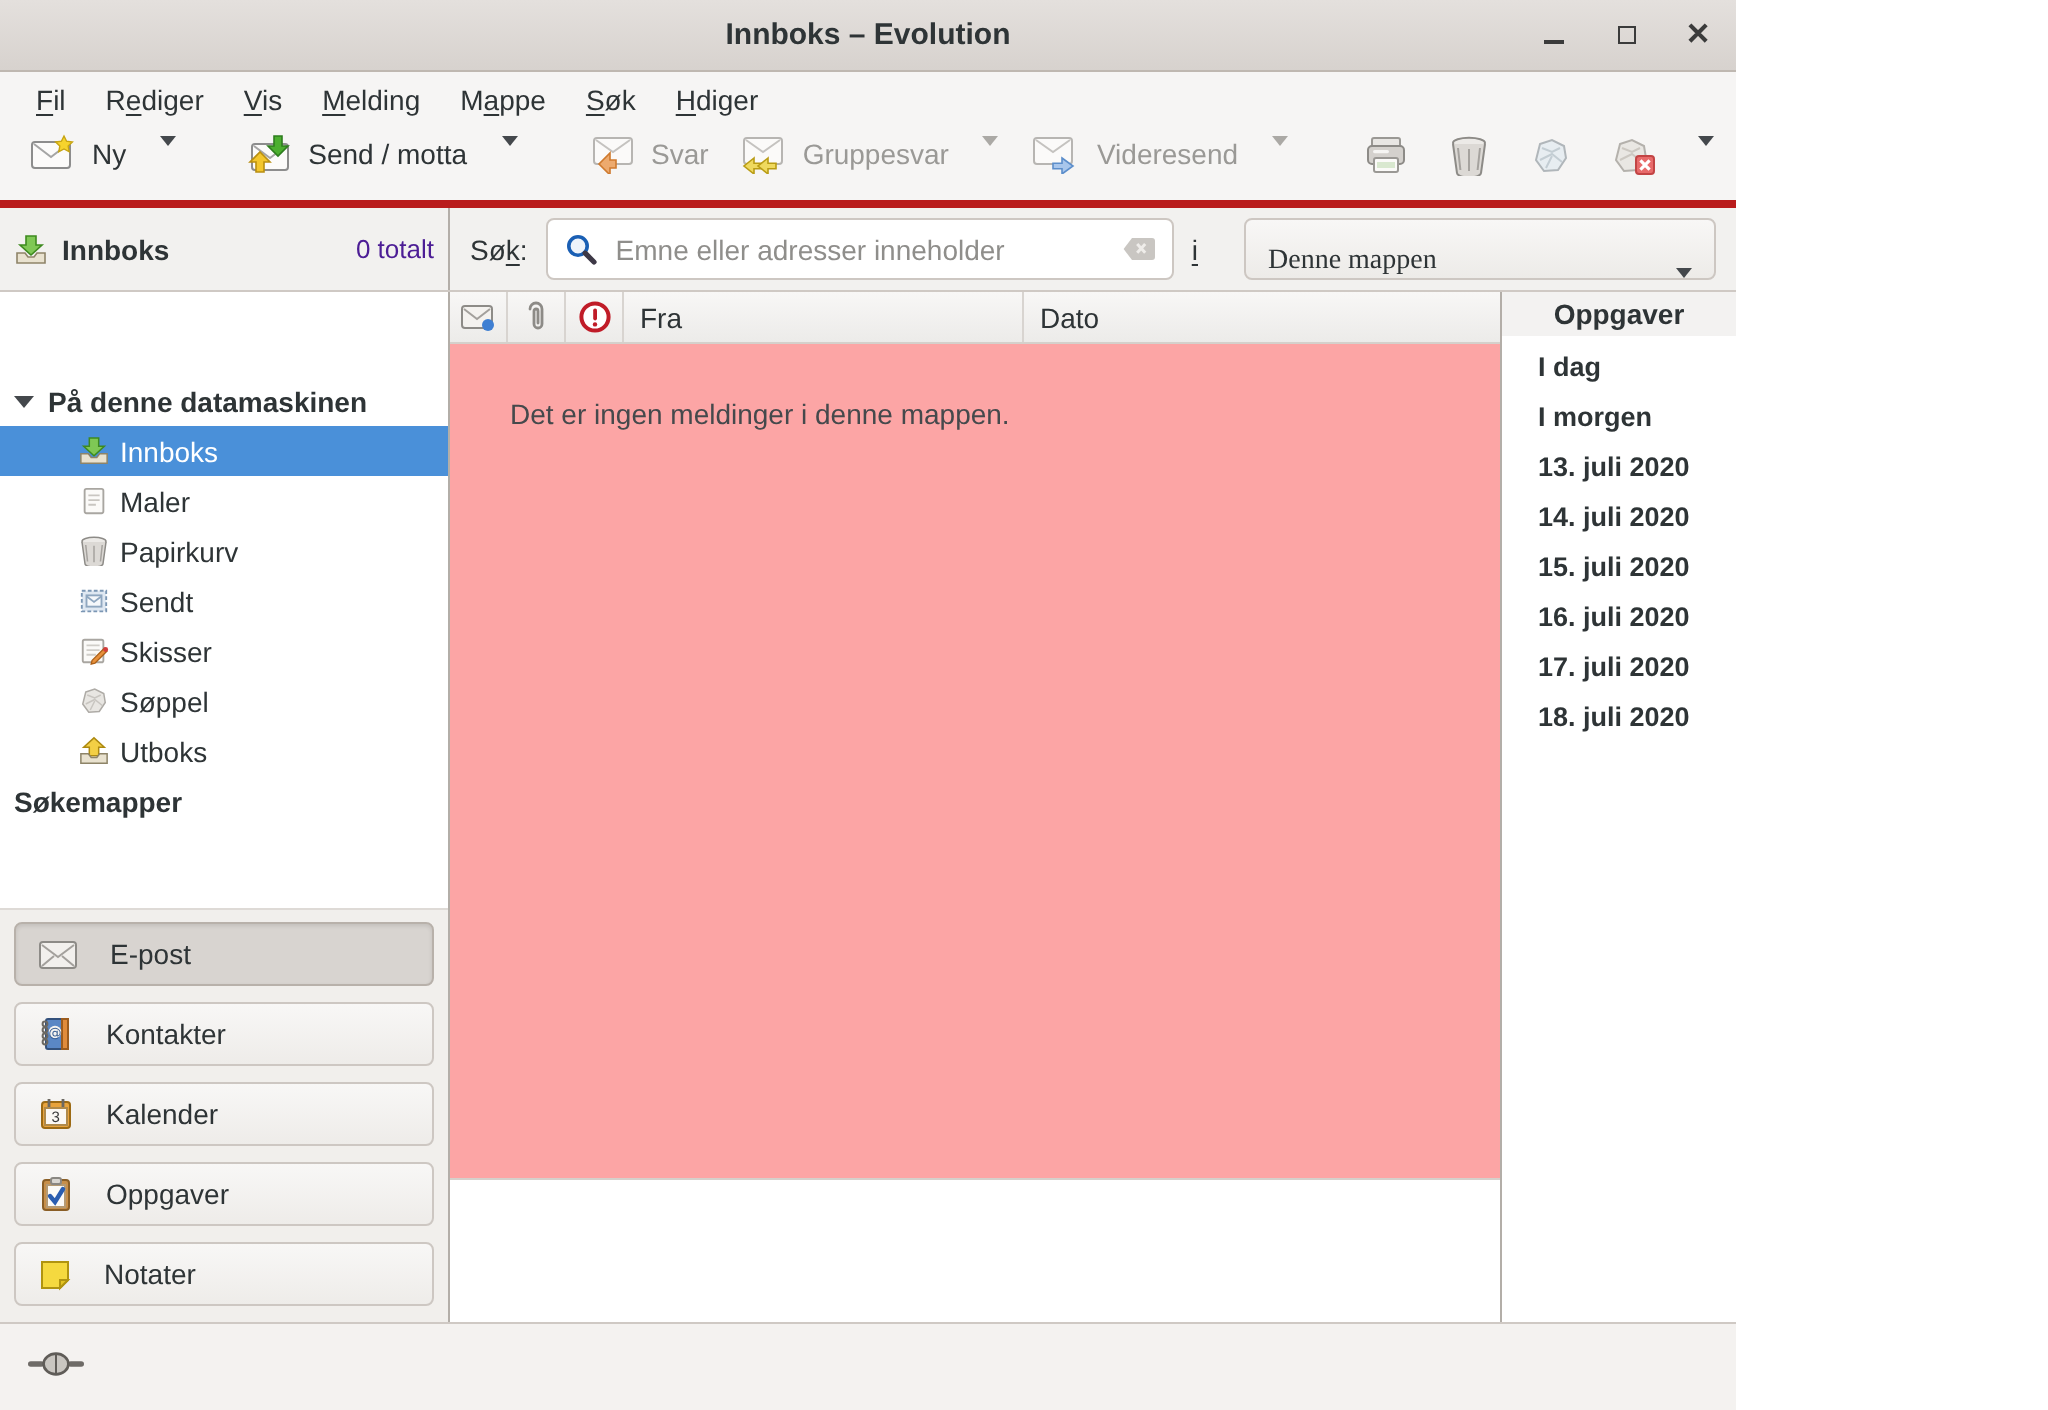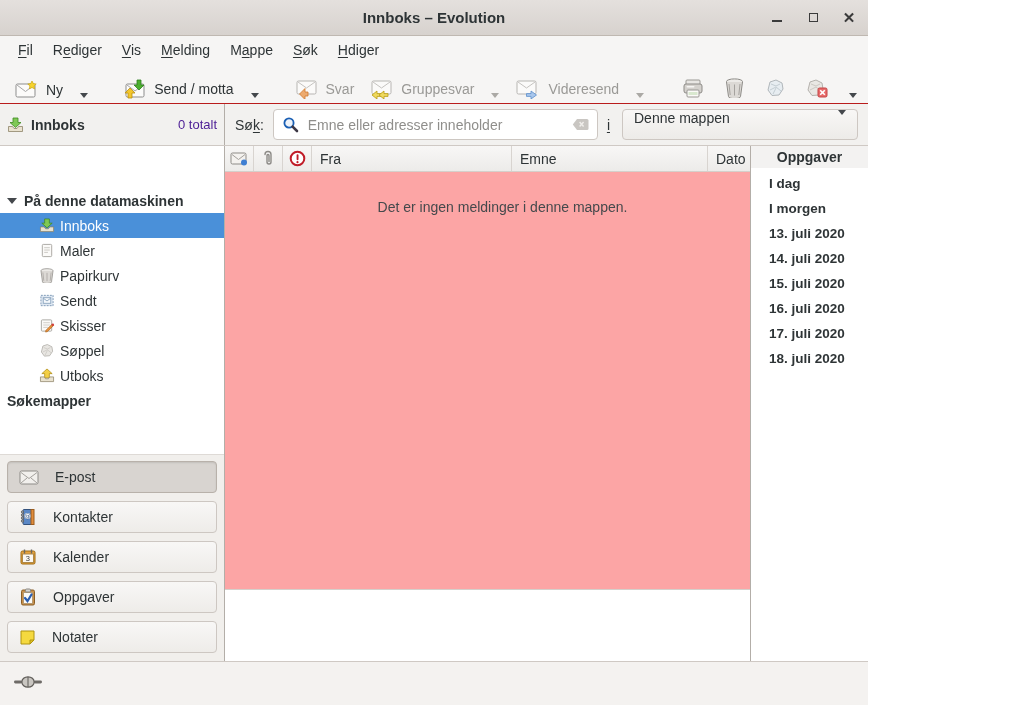--- a/index.html
+++ b/index.html
@@ -20,22 +20,22 @@
   .glyph-min { width:10px; height:2px; background:#3b3b3b; margin-top:7px; }
   .glyph-max { width:9px; height:9px; border:1.5px solid #3b3b3b; }
   .glyph-close { font-size:15px; line-height:1; color:#3b3b3b; font-weight:bold; }
 
   
   .menubar { flex:0 0 27px; background:#f6f5f4; display:flex; align-items:center; padding-left:8px; }
   .menu-item { padding:3px 10px; }
   .mn { text-decoration:underline; text-underline-offset:2px; }
 
   
-  .toolbar { flex:0 0 41px; background:#f6f5f4; border-bottom:1px solid #b91c1c;
-    display:flex; align-items:flex-end; padding:0 8px; }
+  .toolbar { flex:0 0 41px; background:#f6f5f4; border-bottom:4px solid #b91c1c;
+    display:flex; align-items:flex-start; padding:0 8px; }
   .tbtn { display:flex; align-items:center; gap:8px; padding:4px 7px; border-radius:4px; }
   .tbtn .lbl { white-space:nowrap; }
   .tbtn.disabled .lbl { color:#9a9996; }
   .arr { width:0; height:0; border-left:4px solid transparent; border-right:4px solid transparent;
     border-top:5px solid #44484c; margin-left:10px; }
   .arr.dis { border-top-color:#aba9a5; }
   .tsep { width:1px; height:28px; background:#d5d0cb; margin:0 9px; }
   .tspacer { flex:1; }
   .icon-btn { padding:5px 10px; border-radius:4px; display:flex; align-items:center; }
 
@@ -43,23 +43,23 @@
   .topbar { flex:0 0 42px; background:#f2f1ef; border-bottom:1px solid #cfc9c4; display:flex; }
   .folder-header { flex:0 0 225px; border-right:1px solid #b3aea8; display:flex; align-items:center;
     padding:0 7px; gap:7px; }
   .folder-header .fname { font-weight:bold; }
   .folder-header .fcount { margin-left:auto; font-size:13px; color:#4c1d95; }
   .search-area { flex:1; display:flex; align-items:center; padding:0 10px; gap:9px; }
   .search-entry { flex:1; max-width:478px; height:31px; background:#fff; border:1px solid #cdc7c2;
     border-radius:4px; display:flex; align-items:center; padding:0 8px; gap:7px; }
   .search-entry input { flex:1; border:none; outline:none; background:transparent; font:inherit; color:#0f766e; min-width:0; }
   .search-entry input::placeholder { color:#8f8e8b; opacity:1; }
-  .scope-combo { flex:0 0 236px; height:31px; margin-left:3px; margin-right:0;
+  .scope-combo { flex:0 0 236px; height:31px; margin-left:14px; margin-right:0;
     background:linear-gradient(#f8f7f6,#edebe8); border:1px solid #cdc7c2; border-radius:4px;
-    display:flex; align-items:flex-start; padding:0 11px; }
+    display:flex; align-items:flex-end; padding:0 11px;font-family:Liberation Serif, serif; }
   .scope-combo .val { flex:1; }
 
   
   .content { flex:1; display:flex; min-height:0; }
 
   .sidebar { flex:0 0 225px; border-right:1px solid #b3aea8; display:flex; flex-direction:column; background:#fff; }
   .tree { flex:1; padding-top:3px;margin-top:39px; }
   .tree-row { height:25px; display:flex; align-items:center; gap:5px; padding-left:7px; }
   .tree-root { font-weight:bold; }
   .tree-child { padding-left:39px; }
@@ -75,21 +75,21 @@
 
   .main { flex:1; min-width:0; display:flex; flex-direction:column; background:#fca5a5; }
   .list-header { flex:0 0 26px; display:flex; background:linear-gradient(#f8f7f6,#ecebe9);
     border-bottom:1px solid #d5d0cb; }
   .hcol { display:flex; align-items:center; padding:0 8px; border-right:1px solid #d8d4d0; }
   .hicon { flex:0 0 29px; justify-content:center; padding:0; }
   .hfra { flex:0 0 200px; }
   .hemne { flex:0 0 196px; }
   .hdato { flex:1; border-right:none; }
   .list-body { flex:1; border-bottom:1px solid #d5d0cb; }
-  .empty-msg { padding:27px 0 0 30px; color:#45494c;text-align:center; }
+  .empty-msg { padding:27px 0 0 30px; color:#45494c; }
   .preview { flex:0 0 71px; background:#fff; }
 
   .taskpane { flex:0 0 118px; border-left:1px solid #b3aea8; display:flex; flex-direction:column; background:#fff; }
   .task-header { flex:0 0 22px; background:#f3f2f1; display:flex; align-items:center; justify-content:center;
     font-weight:bold; }
   .task-list { padding-top:3px; }
   .task-item { height:25px; display:flex; align-items:center; padding-left:18px; font-weight:bold; font-size:13.5px;
     white-space:nowrap; }
 
   
@@ -438,23 +438,20 @@
               <svg class="svgicon" width="17" height="17" viewBox="0 0 17 17">
                 <circle cx="8.5" cy="8.5" r="6.8" fill="#fff" stroke="#c01c28" stroke-width="2"></circle>
                 <rect x="7.6" y="4.2" width="1.9" height="6" rx=".9" fill="#c01c28"></rect>
                 <circle cx="8.5" cy="12.2" r="1.1" fill="#c01c28"></circle>
               </svg>
             </span>
         </div>
         <div class="hcol hfra">
             <span>Fra</span>
           </div>
-        <div class="hcol hemne">
-            <span>Emne</span>
-          </div>
         <div class="hcol hdato">
             <span>Dato</span>
           </div>
       </div>
       <div class="list-body">
         <div class="empty-msg">Det er ingen meldinger i denne mappen.</div>
       </div>
       <div class="preview"></div>
     </div>
 

